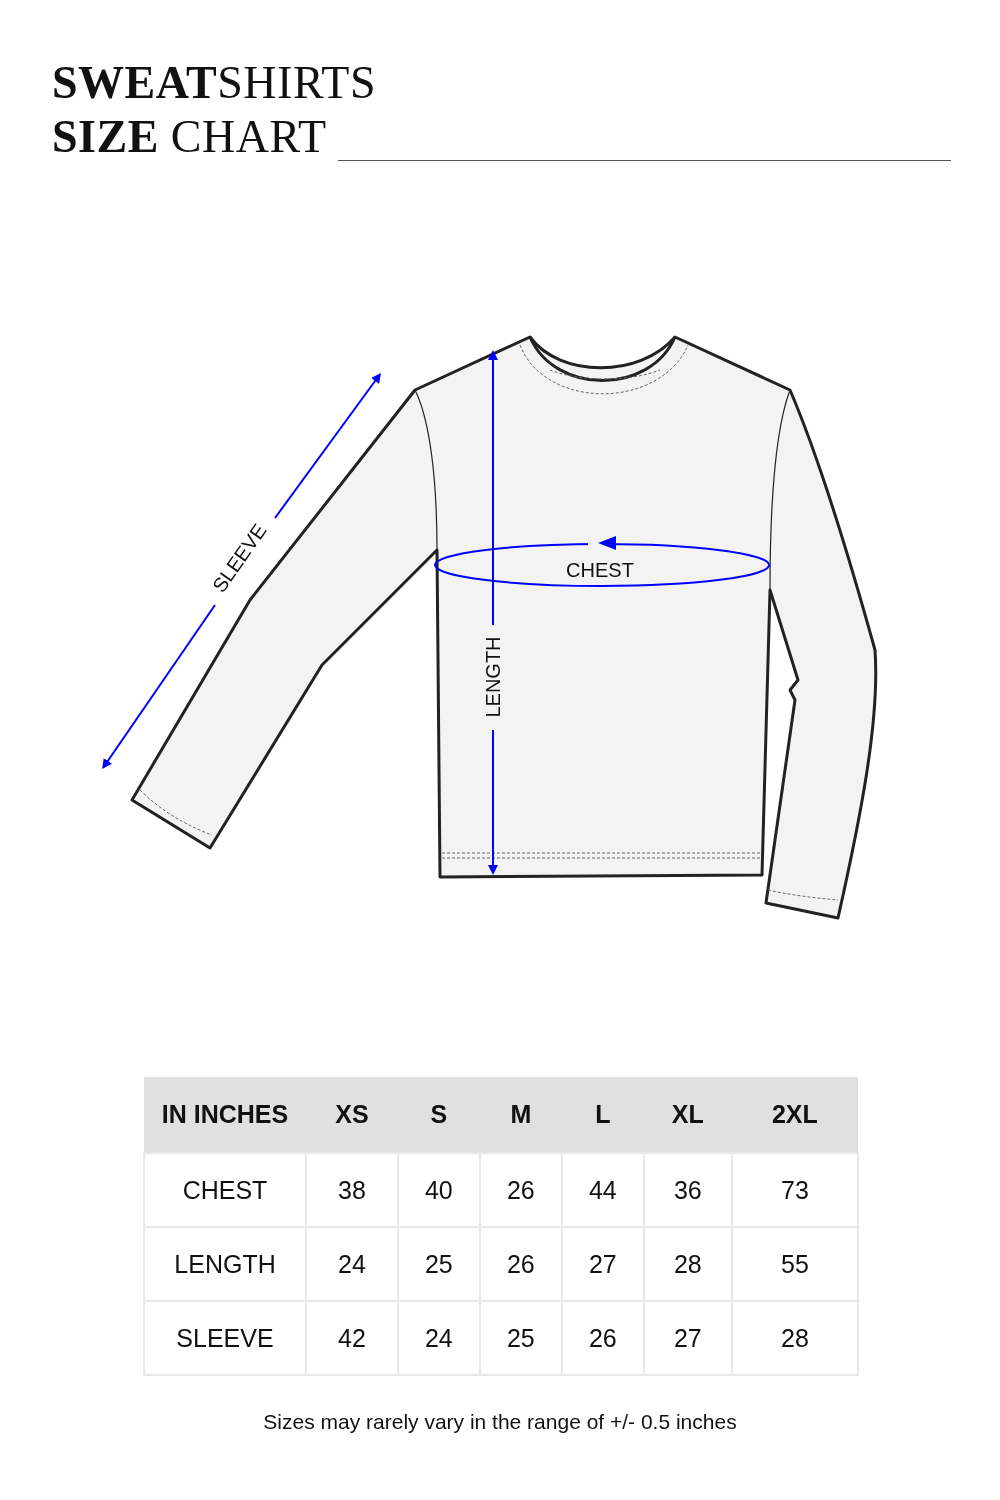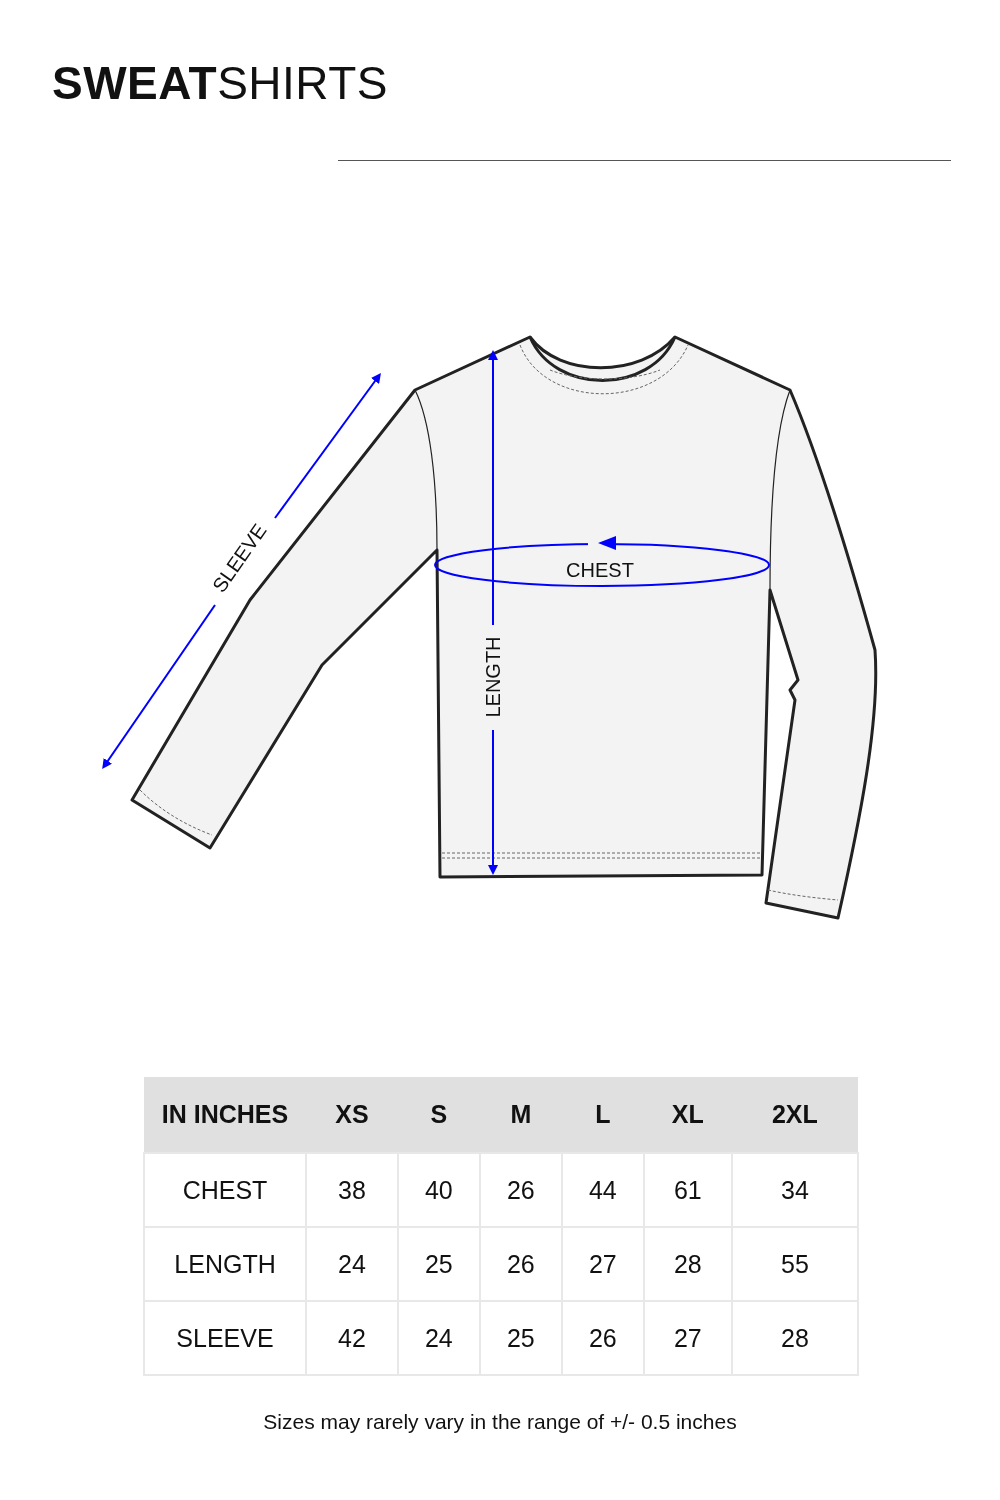--- a/index.html
+++ b/index.html
@@ -1,36 +1,37 @@
 <!DOCTYPE html>
 <html><head>
 <meta charset="utf-8">
 <style>
   html, body { margin: 0; padding: 0; background: #ffffff; }
   body { width: 1000px; height: 1500px; position: relative; overflow: hidden;
          font-family: "Liberation Sans", "DejaVu Sans", sans-serif; color: #111; }
   .title { position: absolute; left: 52px; top: 56px; font-size: 46px; line-height: 54px; letter-spacing: 0.5px; }
-  .title .row { display: block; white-space: nowrap; }
+  .title .row { display: block; white-space: nowrap; font-family: Liberation Serif, serif; }
   .title .bold { font-weight: 700; }
   .title .light { font-weight: 400; }
   .title-rule { position: absolute; left: 338px; top: 160px; width: 613px; height: 1px; background: #555; }
   .figure { position: absolute; left: 0; top: 300px; width: 1000px; height: 650px; }
   .figure svg { width: 1000px; height: 650px; display: block; }
   .size-table { position: absolute; left: 143px; top: 1077px; width: 716px; border-collapse: collapse; }
   .size-table th { background: #e0e0e0; height: 75px; font-size: 25px; font-weight: 700; text-align: center; padding: 0; }
   .size-table th.first { width: 162px; }
   .size-table td { height: 72px; border: 2px solid #e8e8e8; font-size: 25px; text-align: center; padding: 0; }
   .size-table td.label { width: 158px; }
   .footnote { position: absolute; left: 0; width: 1000px; top: 1410px; text-align: center; font-size: 21px; }
 </style>
 </head>
 <body>
 
 <div class="title">
   <span class="row"><span class="bold">SWEAT</span><span class="light">SHIRTS</span></span>
+  <span class="row"><span class="bold">SIZE</span><span class="light" style="white-space:pre"> CHART</span></span>
 </div>
 <div class="title-rule"></div>
 
 <div class="figure">
   <svg viewBox="0 300 1000 650" xmlns="http://www.w3.org/2000/svg">
     <defs>
       <marker id="ah" viewBox="0 0 10 10" refX="5" refY="5" markerWidth="5" markerHeight="5" orient="auto-start-reverse">
         <path d="M0,0 L10,5 L0,10 z" fill="#0000ff"></path>
       </marker>
     </defs>
@@ -76,22 +77,22 @@
       <th>2XL</th>
     </tr>
   </thead>
   <tbody>
     <tr>
       <td class="label">CHEST</td>
       <td>38</td>
       <td>40</td>
       <td>26</td>
       <td>44</td>
-      <td>61</td>
-      <td>34</td>
+      <td>36</td>
+      <td>73</td>
     </tr>
     <tr>
       <td class="label">LENGTH</td>
       <td>24</td>
       <td>25</td>
       <td>26</td>
       <td>27</td>
       <td>28</td>
       <td>55</td>
     </tr>

